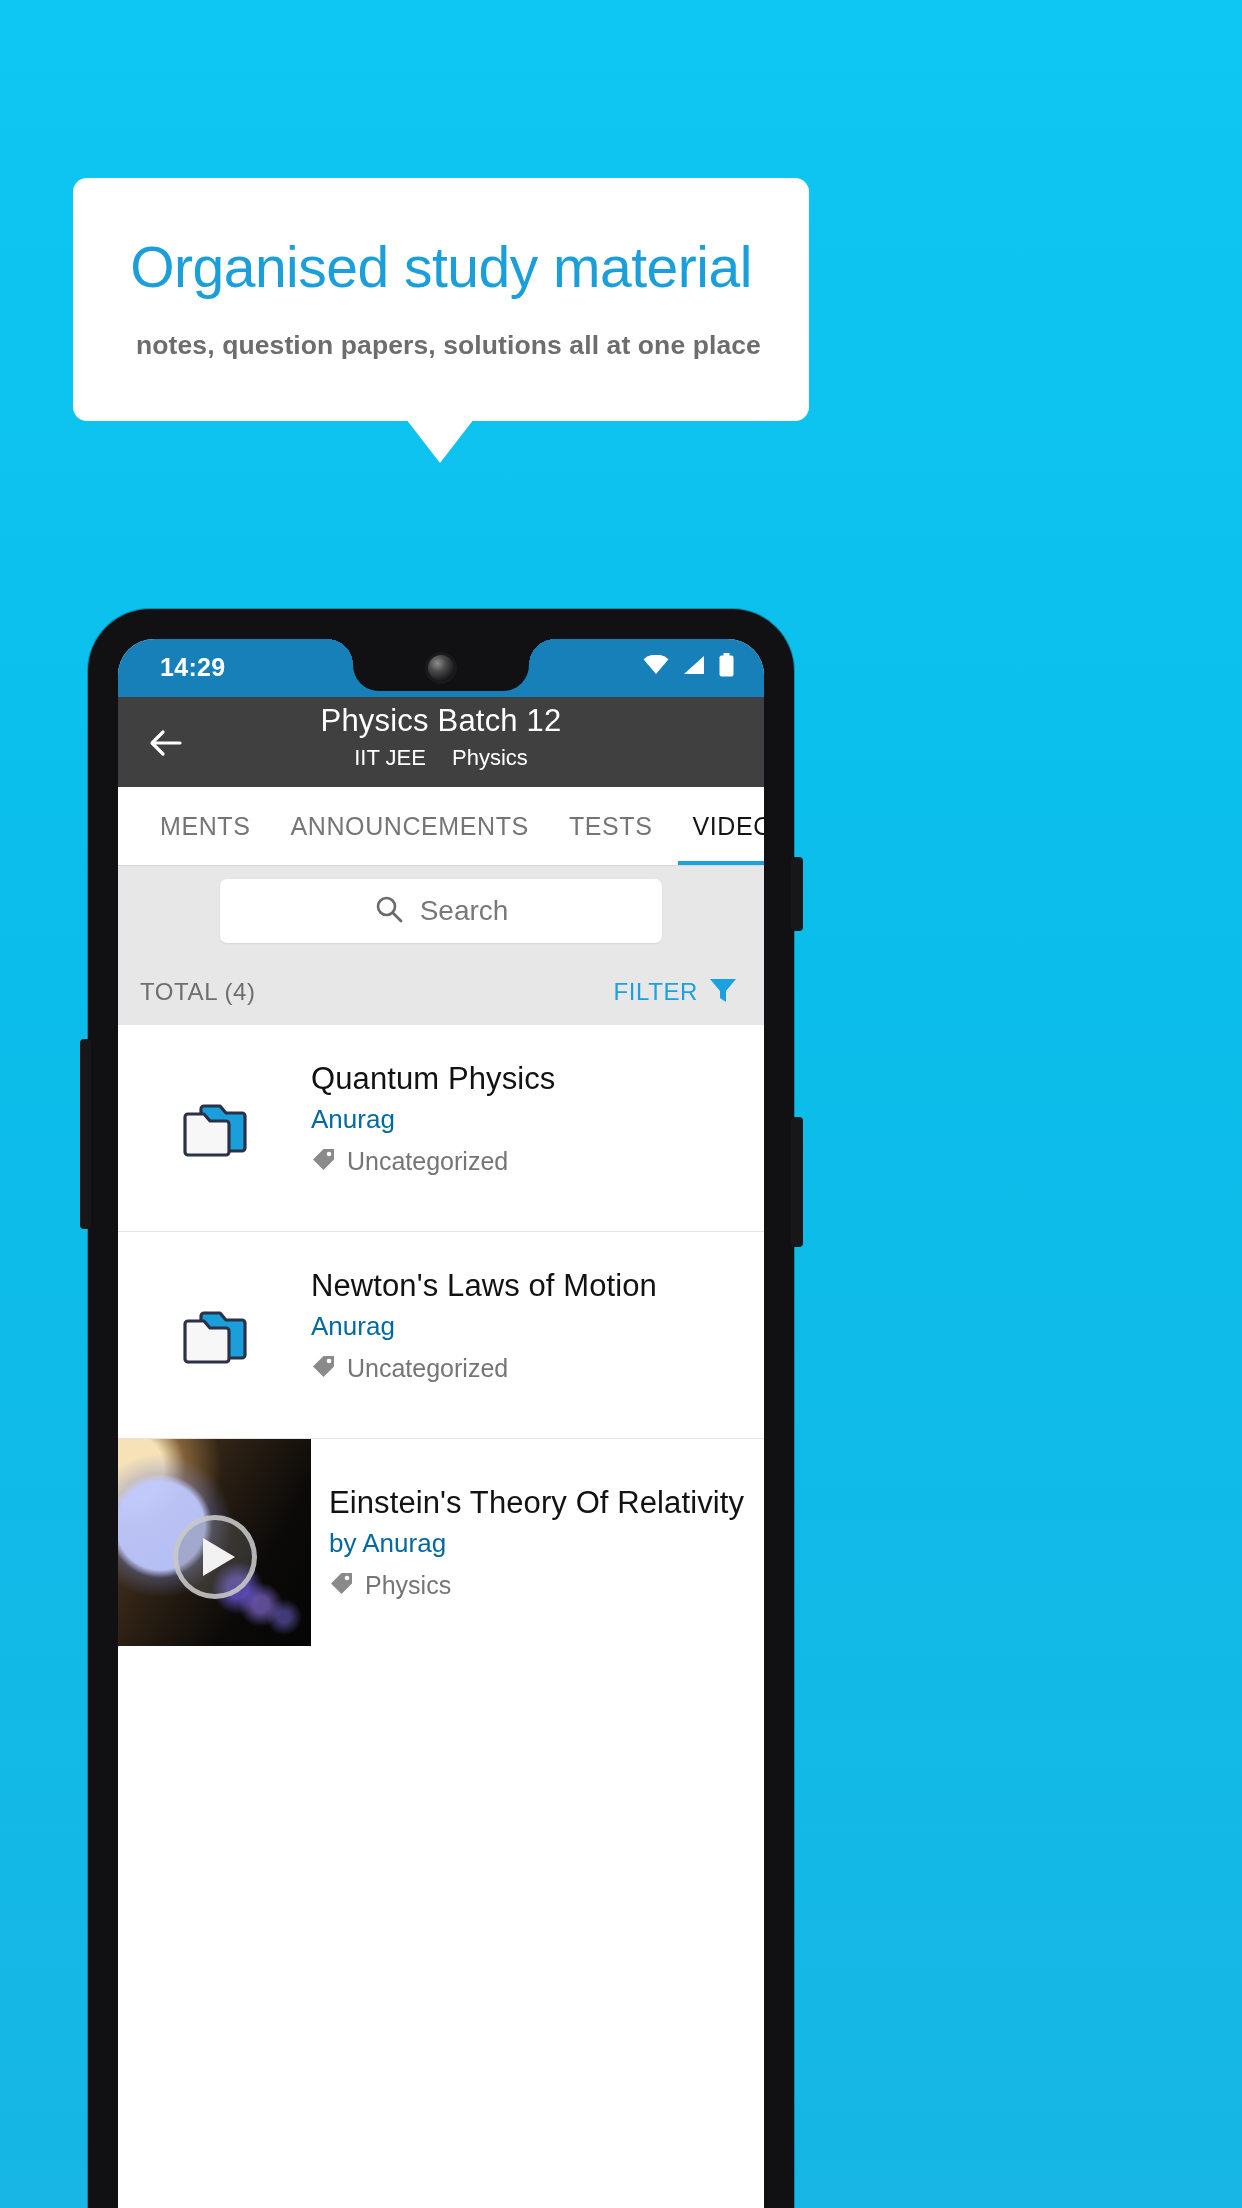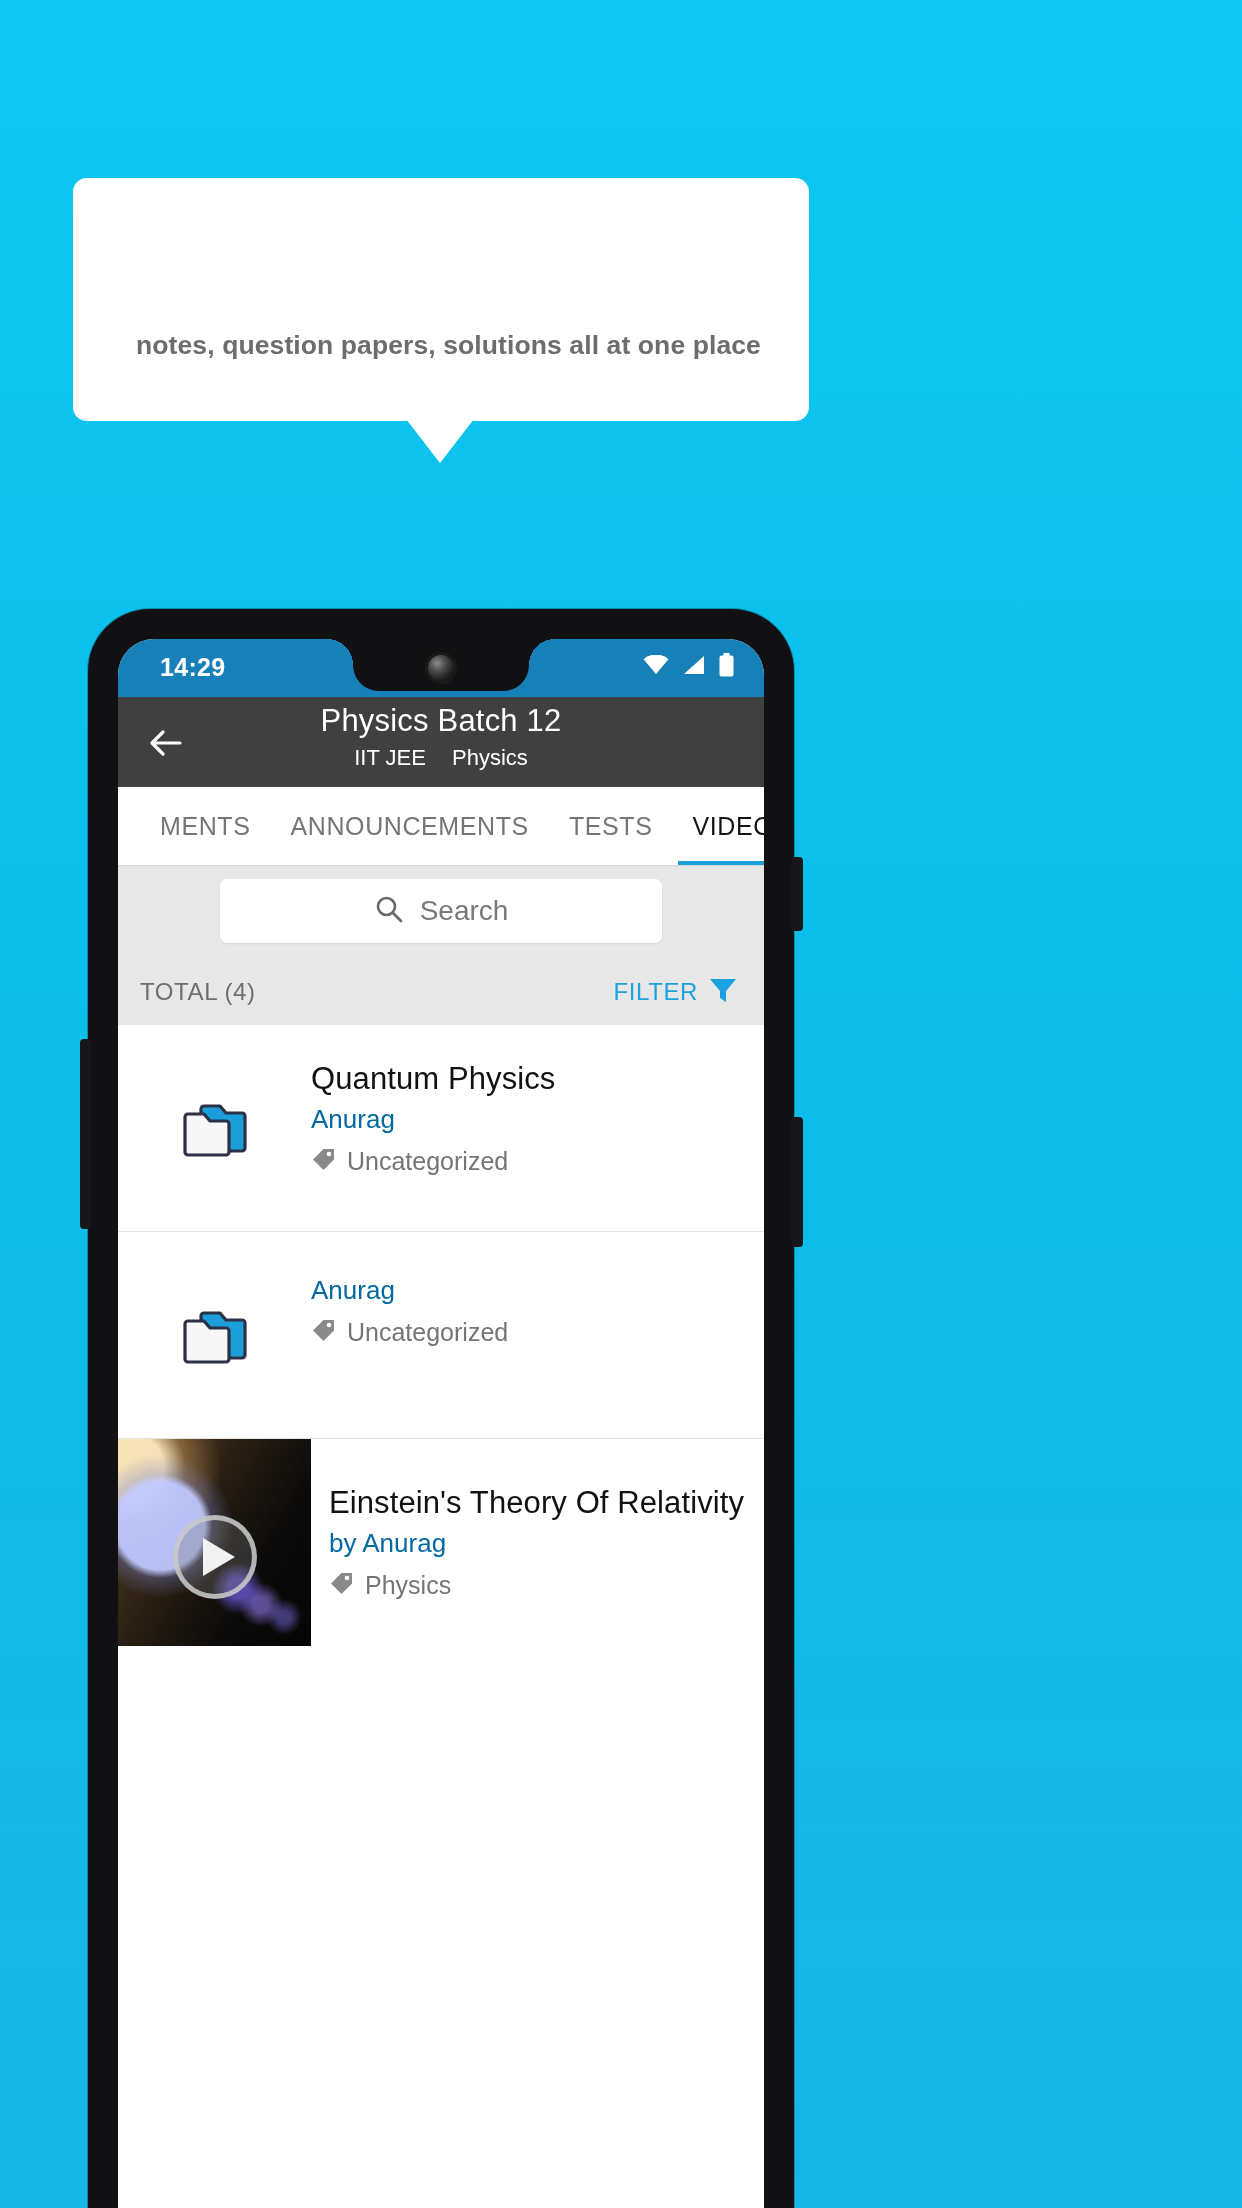--- a/index.html
+++ b/index.html
@@ -199,20 +199,21 @@
     margin-left:9px;
   }
   .row-video .row-txt{ padding-top:46px; padding-left:18px; }
 </style>
 </head>
 <body>
 
 <div id="promo-bg"></div>
 
 <div id="bubble">
+  <div id="promo-title">Organised study material</div>
   <div id="promo-sub">notes, question papers, solutions all at one place</div>
 </div>
 <div id="bubble-tail"></div>
 
 <div id="phone">
   <div class="side-btn" id="btn-right-1"></div>
   <div class="side-btn" id="btn-right-2"></div>
   <div class="side-btn" id="btn-left-1"></div>
 
   <div id="screen">
@@ -308,20 +309,21 @@
     </div>
 
     <div class="row">
       <div class="row-ico">
         <svg width="66" height="62" viewBox="0 0 66 62">
           <path d="M22 8 h16 l6 7 h16 a3 3 0 0 1 3 3 v32 a3 3 0 0 1 -3 3 h-38 a3 3 0 0 1 -3 -3 v-39 a3 3 0 0 1 3 -3 z" fill="#1b9fdb" stroke="#2b3147" stroke-width="3.2" stroke-linejoin="round"></path>
           <path d="M6 16 h16 l6 7 h16 a3 3 0 0 1 3 3 v28 a3 3 0 0 1 -3 3 h-38 a3 3 0 0 1 -3 -3 v-35 a3 3 0 0 1 3 -3 z" fill="#f7f7f7" stroke="#2b3147" stroke-width="3.2" stroke-linejoin="round"></path>
         </svg>
       </div>
       <div class="row-txt">
+        <div class="row-title">Newton's Laws of Motion</div>
         <div class="row-author">Anurag</div>
         <div class="row-tagline">
           <span>
             <svg width="25" height="25" viewBox="0 0 25 25">
               <path d="M2 12.5 L12.5 2 H23 V12.5 L12.5 23 Z" fill="#8a8a8a"></path>
               <circle cx="18" cy="7" r="2.3" fill="#fff"></circle>
             </svg>
           </span>
           <span class="row-tag">Uncategorized</span>
         </div>

